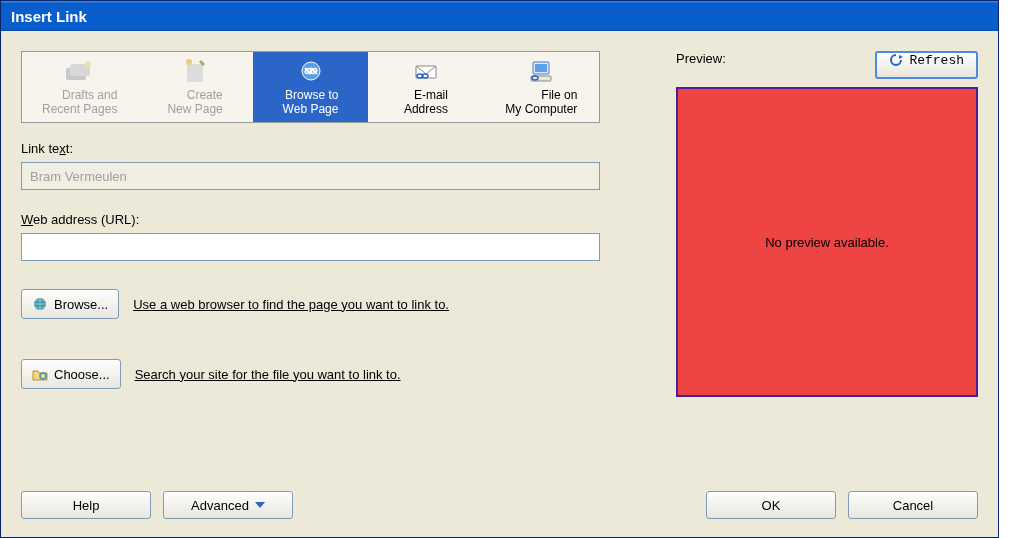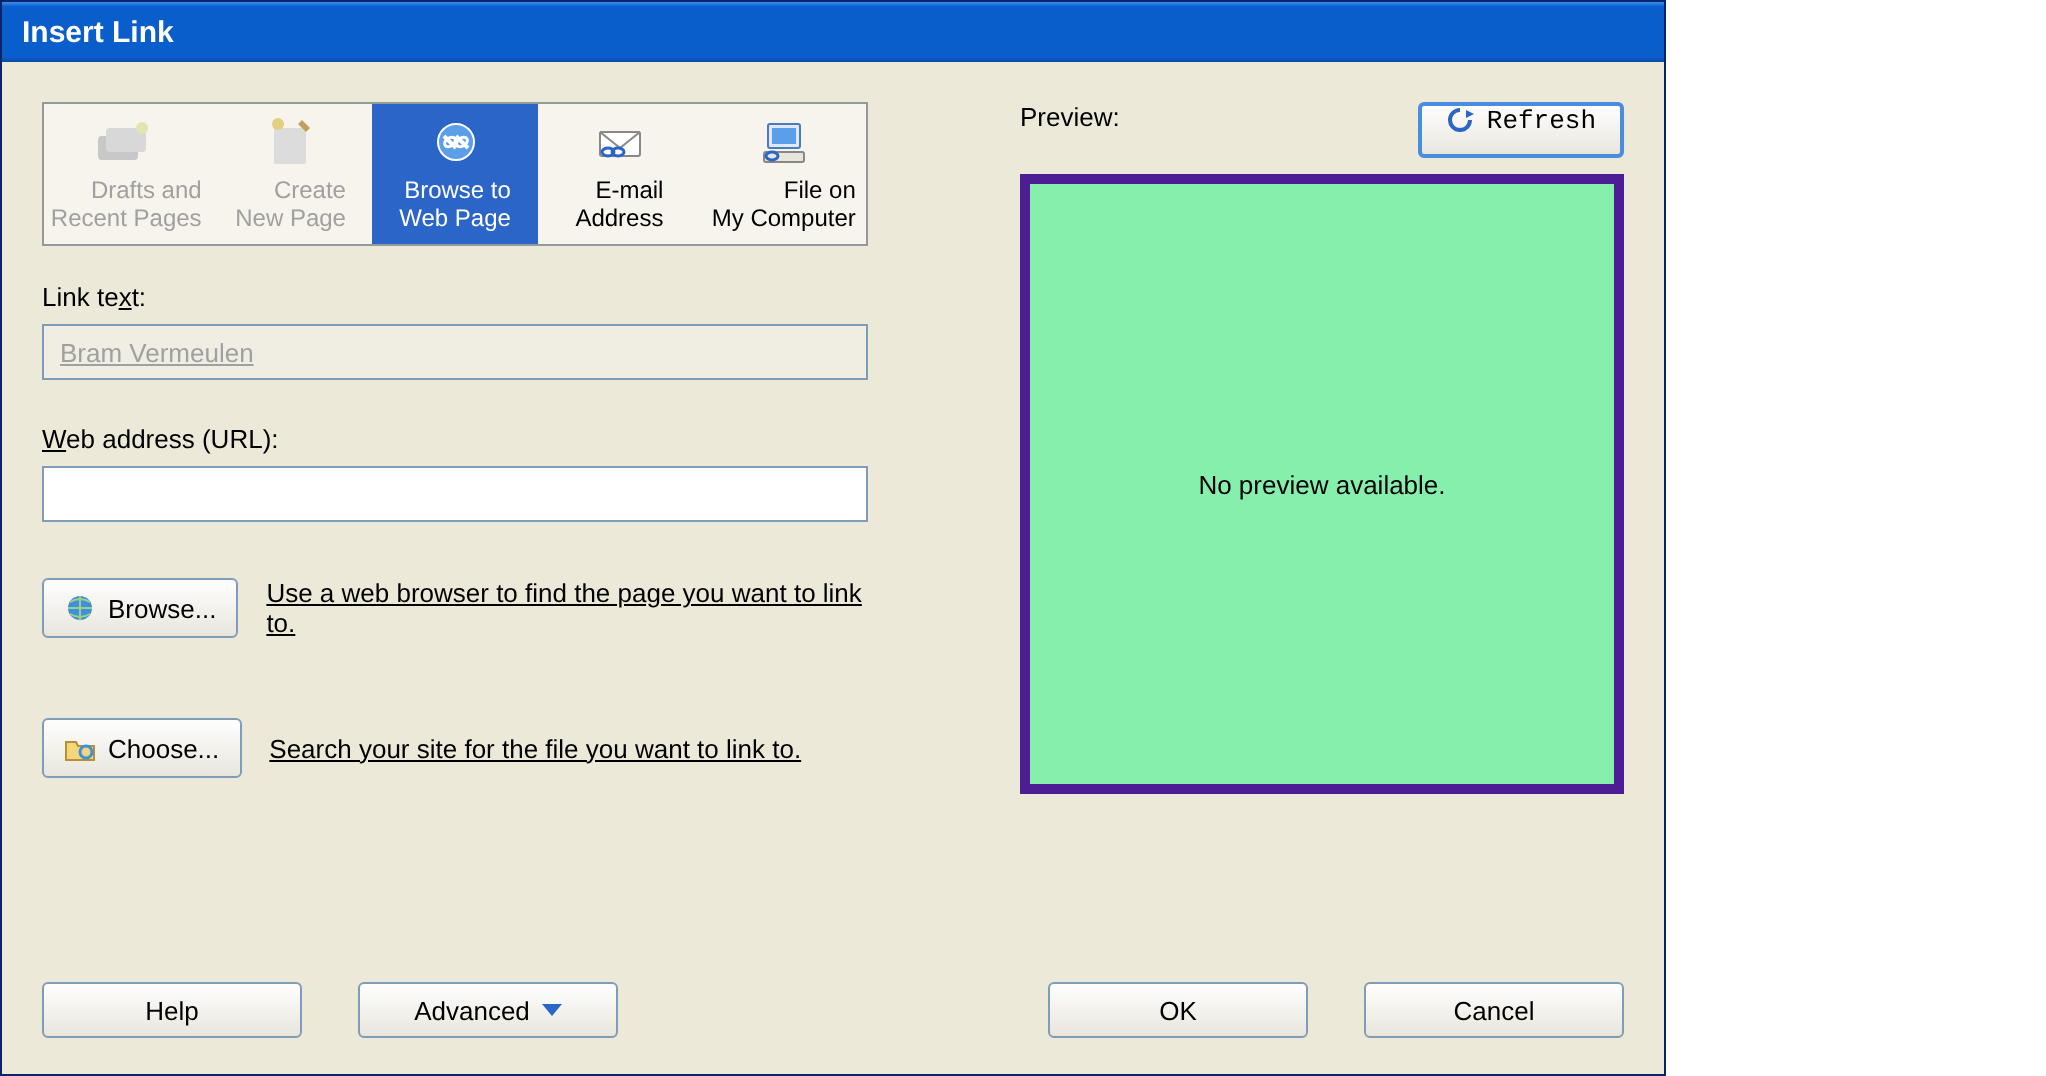--- a/index.html
+++ b/index.html
@@ -7,21 +7,21 @@
     margin: 0;
     padding: 0;
     font-family: Tahoma, sans-serif;
     font-size: 13px;
     background: #fff;
     width: 1023px;
     height: 538px;
     overflow: hidden;
   }
   .window {
-    width: 833px;
+    width: 999px;
     height: 538px;
     background: #ece9d8;
     border: 1px solid #0a246a;
     display: flex;
     flex-direction: column;
   }
   .titlebar {
     height: 30px;
     background: linear-gradient(to bottom, #3b8ef3 0%, #0a5ecb 8%, #0a5ecb 50%, #0a5ecb 92%, #0549a9 100%);
     color: #fff;
@@ -79,21 +79,20 @@
 
   input.text {
     width: 100%;
     height: 28px;
     padding: 2px 8px;
     font-family: inherit;
     font-size: 13px;
     border: 1px solid #7f9db9;
     background: #fff;
     outline: none;
-    text-decoration: underline;
   }
   input.text[disabled] {
     background: #f0ede2;
     color: #a0a0a0;
   }
   .gap { height: 18px; }
 
   .action-row {
     display: flex;
     align-items: center;
@@ -123,33 +122,33 @@
     border-radius: 3px;
     font-family: Liberation Mono, monospace;
     font-size: 13px;
     display: inline-flex;
     align-items: flex-start;
     gap: 6px;
     cursor: pointer;
   }
   .preview-header { display:flex; justify-content: space-between; align-items:flex-start;}
   .preview-box {
-    border: 5px solid #4c1d95;
-    background: #86efac;
+    border: 2px solid #4c1d95;
+    background: #ef4444;
     height: 310px;
     margin-top: 8px;
     display: flex;
     align-items: center;
     justify-content: center;
     color: #000;
   }
 
   .button-bar {
     display: flex;
-    gap: 28px;
+    gap: 12px;
     padding-top: 18px;
   }
   .spacer { flex: 1; }
   .std-btn {
     width: 130px;
     height: 28px;
     border: 1px solid #7f9db9;
     background: linear-gradient(to bottom,#fefefe,#e8e6dc);
     border-radius: 3px;
     font-family: inherit;

